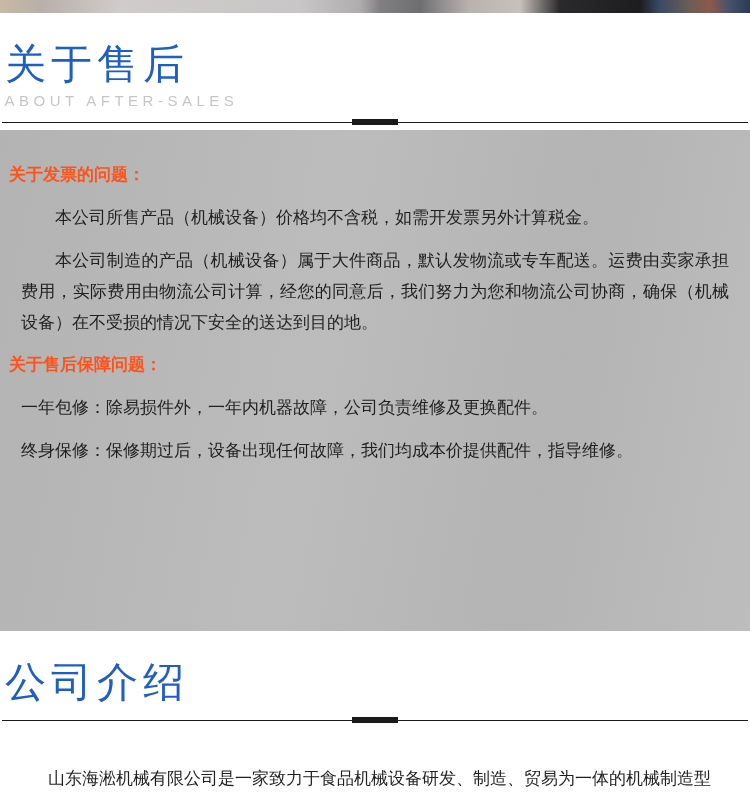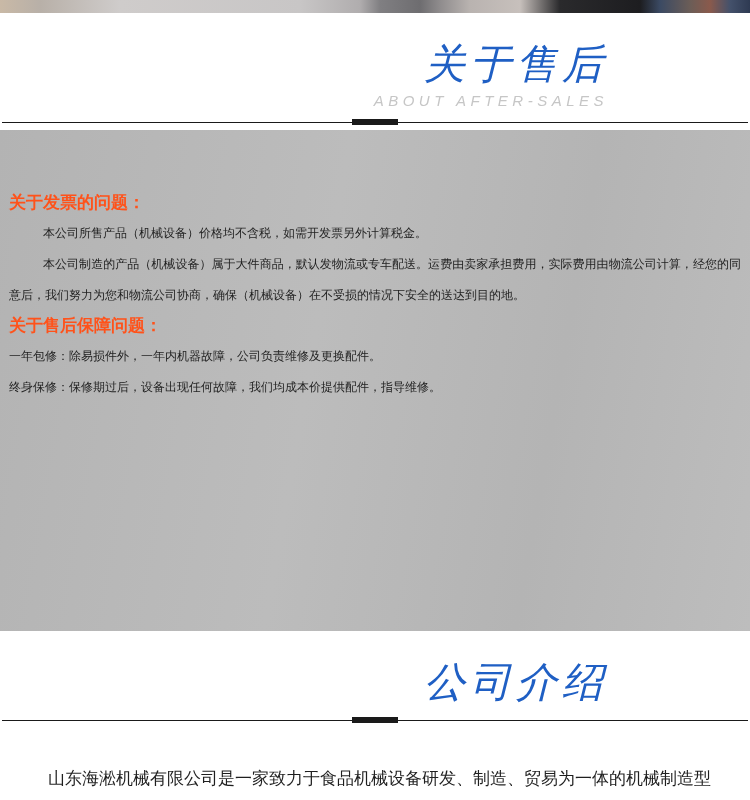--- a/index.html
+++ b/index.html
@@ -35,22 +35,21 @@
   .top-strip .blob {
     position: absolute;
     border-radius: 40%;
     filter: blur(2px);
   }
 
   
   .section-header {
     width: 608px;
     background: #ffffff;
-    text-align: right;
-    font-style: italic;
+    text-align: left;
   }
   .header-spacer-top { height: 27px; }
   .section-title {
     color: #1f5fc4;
     font-size: 41px;
     line-height: 48px;
     letter-spacing: 5px;
     font-weight: normal;
     font-family: "Liberation Serif", "DejaVu Serif", serif;
     text-indent: 5px;
@@ -87,37 +86,37 @@
     top: 3px;
     width: 46px;
     height: 6px;
     background: #1a1a1a;
   }
 
   
   .content-panel {
     width: 750px;
     background: linear-gradient(100deg, #b3b3b3 0%, #bcbcbc 42%, #b4b4b4 72%, #bdbdbd 100%);
-    padding: 58px 9px 22px 9px;
+    padding: 30px 9px 22px 9px;
     box-sizing: border-box;
     min-height: 501px;
   }
   .q-head {
     color: #ff521a;
     font-weight: bold;
     font-size: 17px;
     line-height: 30px;
     margin: 0;
     font-family: "Liberation Serif", "DejaVu Serif", serif;
   }
   .q-body {
     color: #1f1f1f;
-    font-size: 12px;
+    font-size: 17px;
     line-height: 31px;
-    margin: 0;
+    margin: 12px;
     text-indent: 34px;
     font-family: Liberation Sans, sans-serif;
     text-align: justify;
   }
   .q-body.no-indent { text-indent: 0; }
 
   
   .intro-wrap {
     width: 750px;
     background: #ffffff;

